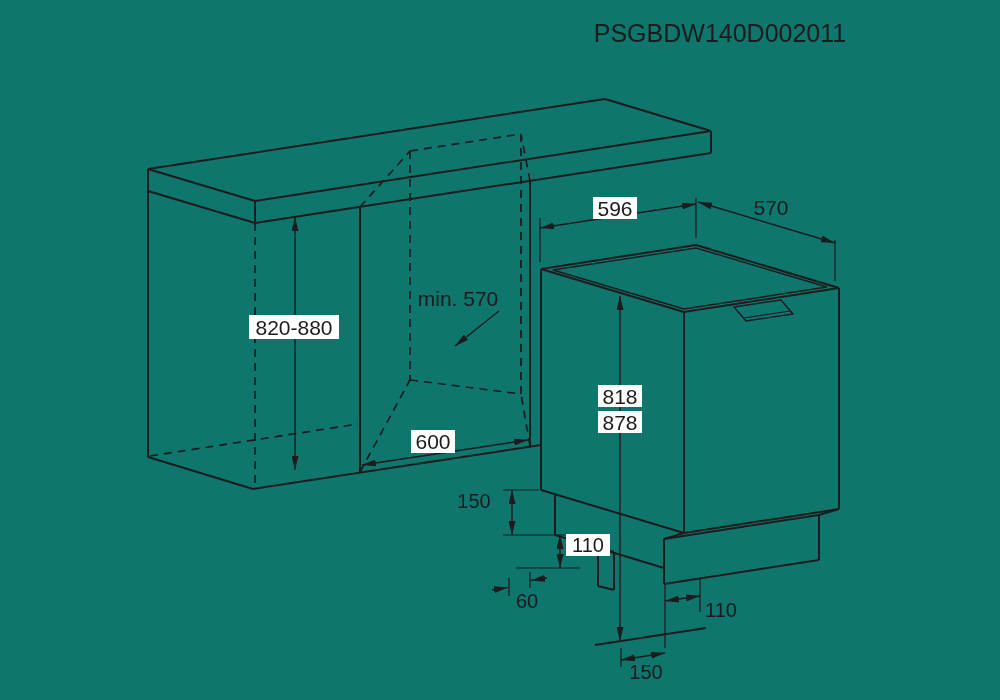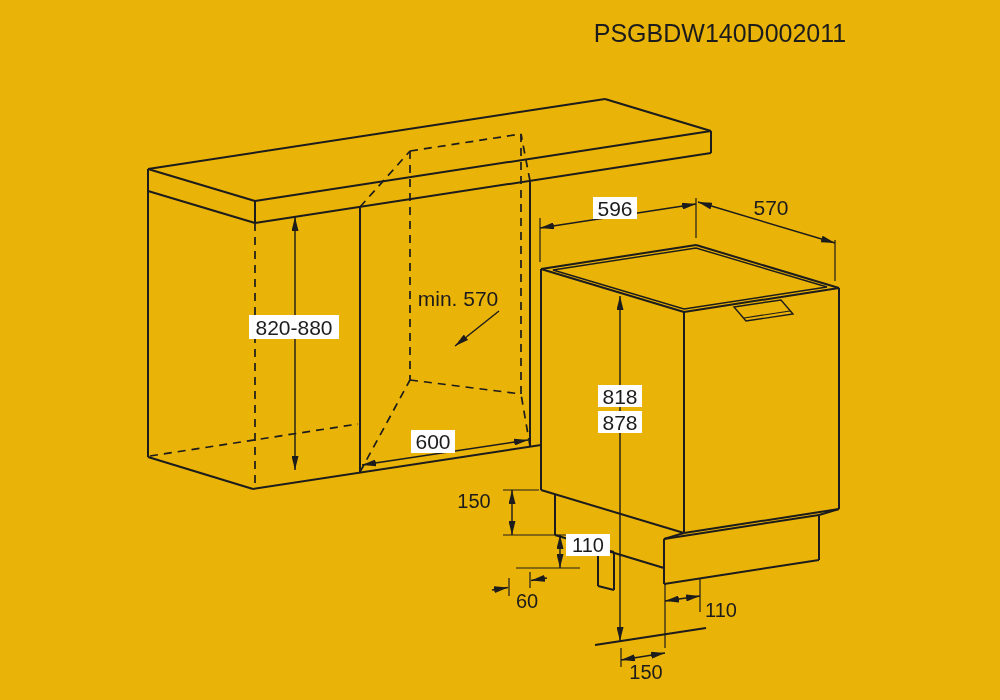--- a/index.html
+++ b/index.html
@@ -1,16 +1,16 @@
 <!DOCTYPE html>
 <html><head>
 <meta charset="utf-8">
 <style>
   html,body{margin:0;padding:0;background:#ffffff;}
-  .stage{position:relative;width:1000px;height:700px;background:#eab308;overflow:hidden;
+  .stage{position:relative;width:1000px;height:700px;background:#0f766e;overflow:hidden;
          font-family:"Liberation Sans", sans-serif;}
   svg{display:block;}
   .ol{stroke:#1c1c1c;stroke-width:2;fill:none;}
   .hl{stroke:#1c1c1c;stroke-width:1.7;fill:none;stroke-dasharray:8 6;}
   .dl{stroke:#1c1c1c;stroke-width:1.4;fill:none;}
   .el{stroke:#1c1c1c;stroke-width:1.2;fill:none;}
   .lbl{fill:#1c1c1c;font-family:"Liberation Sans", sans-serif;font-size:21px;
        text-anchor:middle;dominant-baseline:central;}
   .lbl-sm{font-size:20px;}
   .ttl{fill:#1c1c1c;font-family:"Liberation Sans", sans-serif;font-size:25px;

